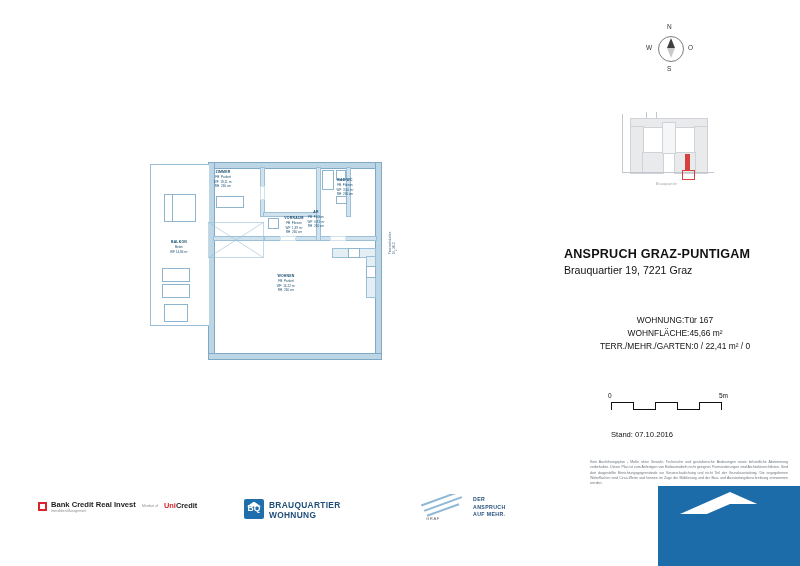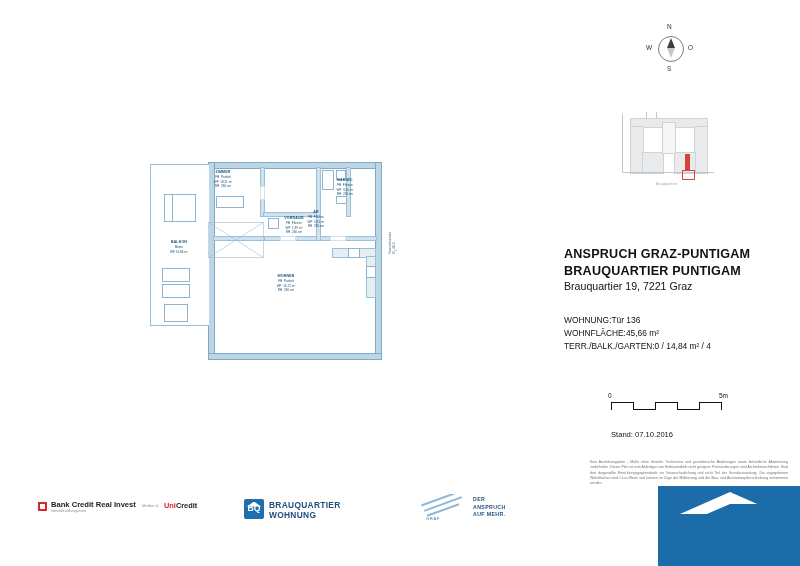--- a/index.html
+++ b/index.html
@@ -58,21 +58,21 @@
   .lbl{position:absolute;font-size:3.1px;line-height:1.45;color:#1b4f72;text-align:center;white-space:nowrap;}
   .lbl b{font-size:3.5px;font-weight:bold;letter-spacing:.2px;}
   .lbl.rot{transform:rotate(-90deg);transform-origin:left top;}
 
   
   .title{position:absolute;left:564px;top:246px;width:222px;}
   .title h1{margin:0;font-size:12.6px;font-weight:bold;letter-spacing:.2px;line-height:1.32;color:#111;}
   .title h2{margin:1px 0 0 0;font-size:10.6px;font-weight:normal;color:#111;}
 
   .specs{position:absolute;left:564px;top:314px;width:222px;font-size:8.4px;color:#111;}
-  .specs .row{display:flex;justify-content:flex-start;line-height:1.55;}
+  .specs .row{display:flex;justify-content:center;line-height:1.55;}
   .specs .k{text-align:left;}
   .specs .v{text-align:right;}
 
   
   .scalebar{position:absolute;left:608px;top:392px;width:120px;height:26px;}
   .scalebar .ends{position:absolute;top:0;font-size:6.5px;color:#111;}
   .sb-0{left:0;}
   .sb-5{right:0;}
   .sb-graphic{position:absolute;left:3px;top:10px;width:112px;height:9px;}
   .sb-graphic .seg{position:absolute;height:8px;box-sizing:border-box;}
@@ -217,36 +217,35 @@
       <b>WOHNEN</b><br>FB &nbsp;Parkett<br>WF &nbsp;14,22 m²<br>RH &nbsp;260 cm
     </div>
 
     <div class="lbl rot" style="left:238px;top:106px;width:54px;text-align:left;color:#4a6a80;">
       Feuerschutztüre<br>EI<sub>2</sub> 30-C
     </div>
   </div>
 
   <div class="title">
     <h1>ANSPRUCH GRAZ-PUNTIGAM</h1>
-    <h1>BRAUQUARTIER PUNTIGAM</h1>
     <h2>Brauquartier 19, 7221 Graz</h2>
   </div>
 
   <div class="specs">
     <div class="row">
       <span class="k">WOHNUNG:</span>
-      <span class="v">Tür 136</span>
+      <span class="v">Tür 167</span>
     </div>
     <div class="row">
       <span class="k">WOHNFLÄCHE:</span>
       <span class="v">45,66 m²</span>
     </div>
     <div class="row">
-      <span class="k">TERR./BALK./GARTEN:</span>
-      <span class="v">0 / 14,84 m² / 4</span>
+      <span class="k">TERR./MEHR./GARTEN:</span>
+      <span class="v">0 / 22,41 m² / 0</span>
     </div>
   </div>
 
   <div class="scalebar">
     <span class="ends sb-0">0</span>
     <span class="ends sb-5">5m</span>
     <div class="sb-graphic">
       <div class="seg up" style="left:0;width:23px;"></div>
       <div class="seg dn" style="left:22px;width:23px;"></div>
       <div class="seg up" style="left:44px;width:23px;"></div>

